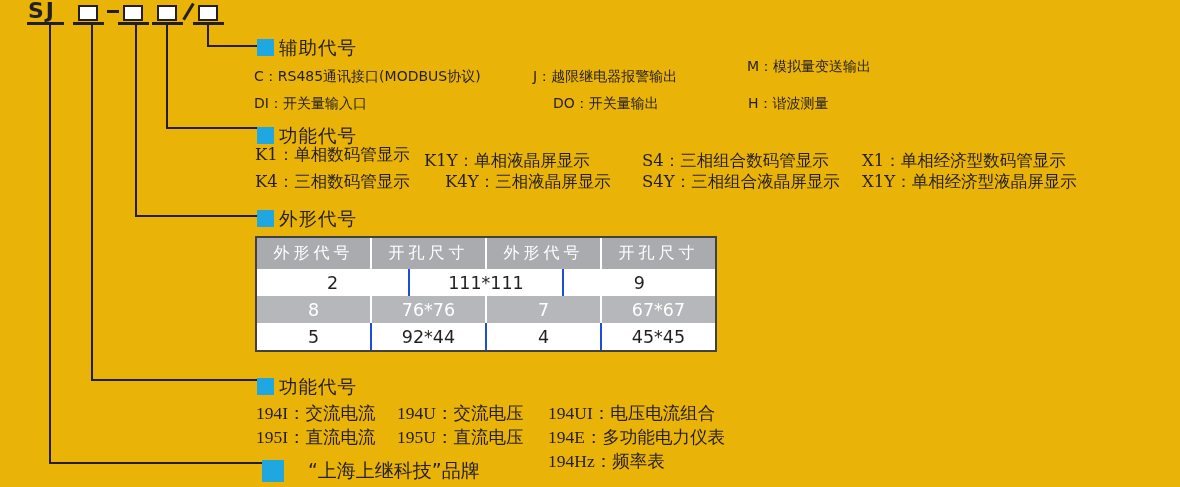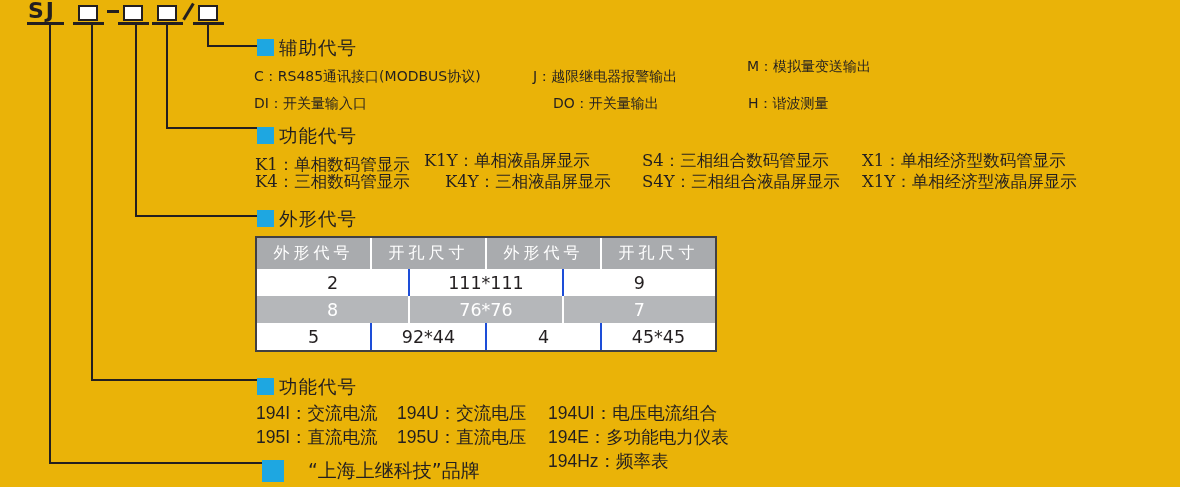--- a/index.html
+++ b/index.html
@@ -24,21 +24,21 @@
     position:absolute; left:187px; top:2px; width:2.5px; height:19px;
     background:#231f20; transform:rotate(31deg);
   }
   .bluesq { position:absolute; width:17px; height:17px; background:#1ea7e1; }
   .sec-title {
     position:absolute; font-size:18.5px; line-height:22px; font-weight:500;
     letter-spacing:1px; white-space:nowrap;
   }
   .item { position:absolute; font-size:14px; line-height:21px; white-space:nowrap; }
   .serif { font-family:"DejaVu Serif","Liberation Serif",serif; font-size:16.5px; }
-  .fserif { font-family:Liberation Sans, sans-serif; font-size:17.5px; line-height:23px; }
+  .fserif { font-family:Liberation Serif, serif; font-size:17.5px; line-height:23px; }
   .brand-label { position:absolute; left:308px; top:458px; font-size:19px; line-height:24px; white-space:nowrap; }
 
   .shape-table {
     position:absolute; left:255px; top:236px; width:462px; height:116px;
     box-sizing:border-box; border:2.5px solid #414042; background:#ffffff;
     display:flex; flex-direction:column;
   }
   .t-row { display:flex; flex:1 1 auto; }
   .t-row.header { flex:0 0 31px; background:#a9abae; color:#ffffff; }
   .t-row.dark   { background:#b5b7ba; color:#ffffff; }
@@ -89,21 +89,21 @@
   <div class="sec-title" style="left:279px; top:37px">辅助代号</div>
   <div class="item" style="left:254px; top:66px">C：RS485通讯接口(MODBUS协议)</div>
   <div class="item" style="left:533px; top:66px">J：越限继电器报警输出</div>
   <div class="item" style="left:747px; top:56px">M：模拟量变送输出</div>
   <div class="item" style="left:254px; top:93px">DI：开关量输入口</div>
   <div class="item" style="left:553px; top:93px">DO：开关量输出</div>
   <div class="item" style="left:748px; top:93px">H：谐波测量</div>
 
   <div class="bluesq" style="left:257px; top:127px"></div>
   <div class="sec-title" style="left:279px; top:125px">功能代号</div>
-  <div class="item serif" style="left:255px; top:154px">K1：单相数码管显示</div>
+  <div class="item serif" style="left:255px; top:144px">K1：单相数码管显示</div>
   <div class="item serif" style="left:424px; top:150px">K1Y：单相液晶屏显示</div>
   <div class="item serif" style="left:642px; top:150px">S4：三相组合数码管显示</div>
   <div class="item serif" style="left:862px; top:150px">X1：单相经济型数码管显示</div>
   <div class="item serif" style="left:255px; top:171px">K4：三相数码管显示</div>
   <div class="item serif" style="left:445px; top:171px">K4Y：三相液晶屏显示</div>
   <div class="item serif" style="left:642px; top:171px">S4Y：三相组合液晶屏显示</div>
   <div class="item serif" style="left:862px; top:171px">X1Y：单相经济型液晶屏显示</div>
 
   <div class="bluesq" style="left:257px; top:210px"></div>
   <div class="sec-title" style="left:279px; top:208px">外形代号</div>
@@ -117,20 +117,21 @@
     </div>
     <div class="t-row light">
       <div class="t-cell">2</div>
       <div class="t-cell">111*111</div>
       <div class="t-cell">9</div>
     </div>
     <div class="t-row dark">
       <div class="t-cell">8</div>
       <div class="t-cell">76*76</div>
       <div class="t-cell">7</div>
+      <div class="t-cell">67*67</div>
     </div>
     <div class="t-row light">
       <div class="t-cell">5</div>
       <div class="t-cell">92*44</div>
       <div class="t-cell">4</div>
       <div class="t-cell">45*45</div>
     </div>
   </div>
 
   <div class="bluesq" style="left:257px; top:378px"></div>

